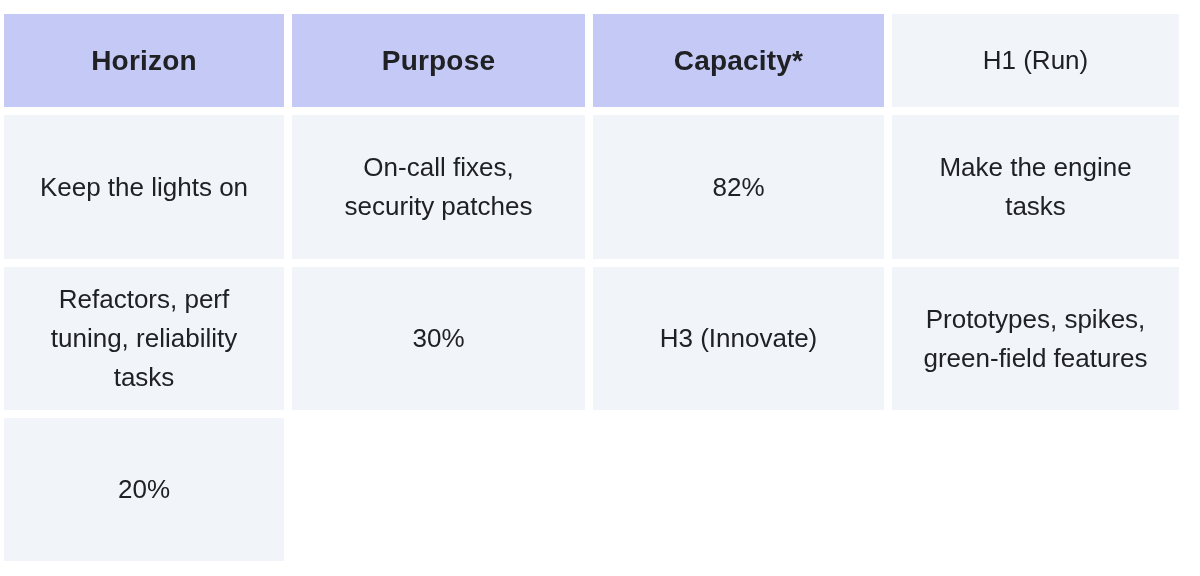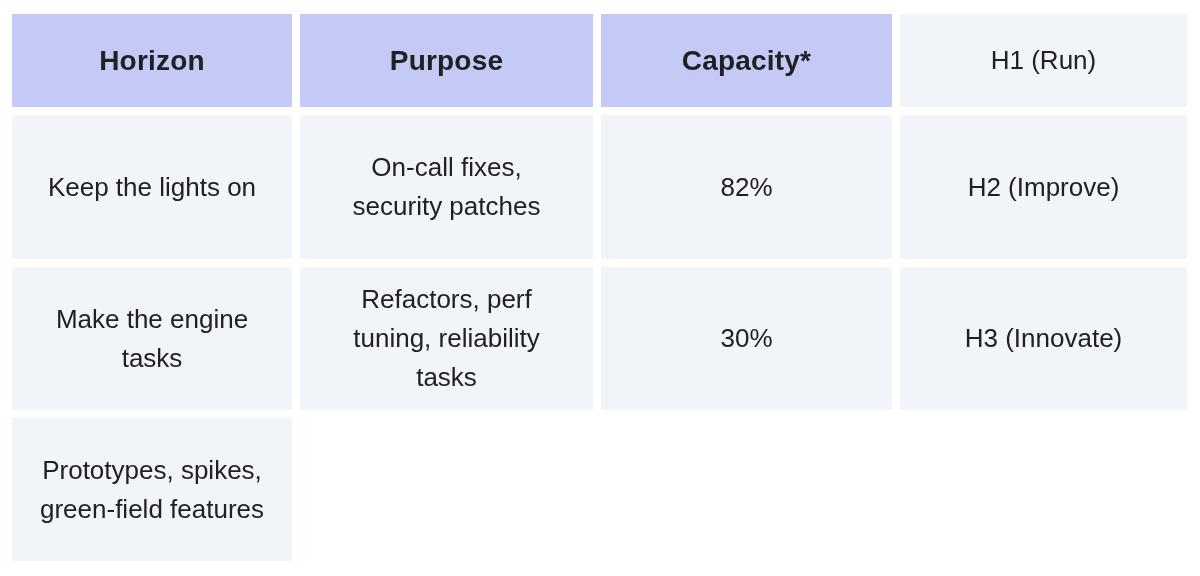--- a/index.html
+++ b/index.html
@@ -13,21 +13,21 @@
     width: 1200px;
     height: 576px;
     background: var(--page-bg);
     font-family: "Liberation Sans", sans-serif;
     color: var(--text-color);
     overflow: hidden;
   }
   .table-wrap {
     width: 1054px;
     height: 576px;
-    padding: 14px 12px 15px 12px;
+    padding: 14px 12px 15px 4px;
     display: grid;
     grid-template-columns: 280px 293px 291px 287px;
     grid-template-rows: 93px 144px 143px 143px;
     column-gap: 8px;
     row-gap: 8px;
   }
   .cell {
     display: flex;
     align-items: center;
     justify-content: center;
@@ -56,24 +56,24 @@
   <div class="cell header">Horizon</div>
   <div class="cell header">Purpose</div>
   <div class="cell header">Capacity*</div>
 
   <div class="cell body">H1 (Run)</div>
   <div class="cell body">Keep the lights on</div>
   <div class="cell body">On-call fixes,
 security patches</div>
   <div class="cell body">82%</div>
 
-  <div class="cell body">H2 (Improve)</div>
   <div class="cell body">Make the engine
 tasks</div>
   <div class="cell body">Refactors, perf
 tuning, reliability
 tasks</div>
   <div class="cell body">30%</div>
 
   <div class="cell body">H3 (Innovate)</div>
   <div class="cell body">Prototypes, spikes,
 green-field features</div>
+  <div class="cell body">20%</div>
 </div>
 
 </body></html>

